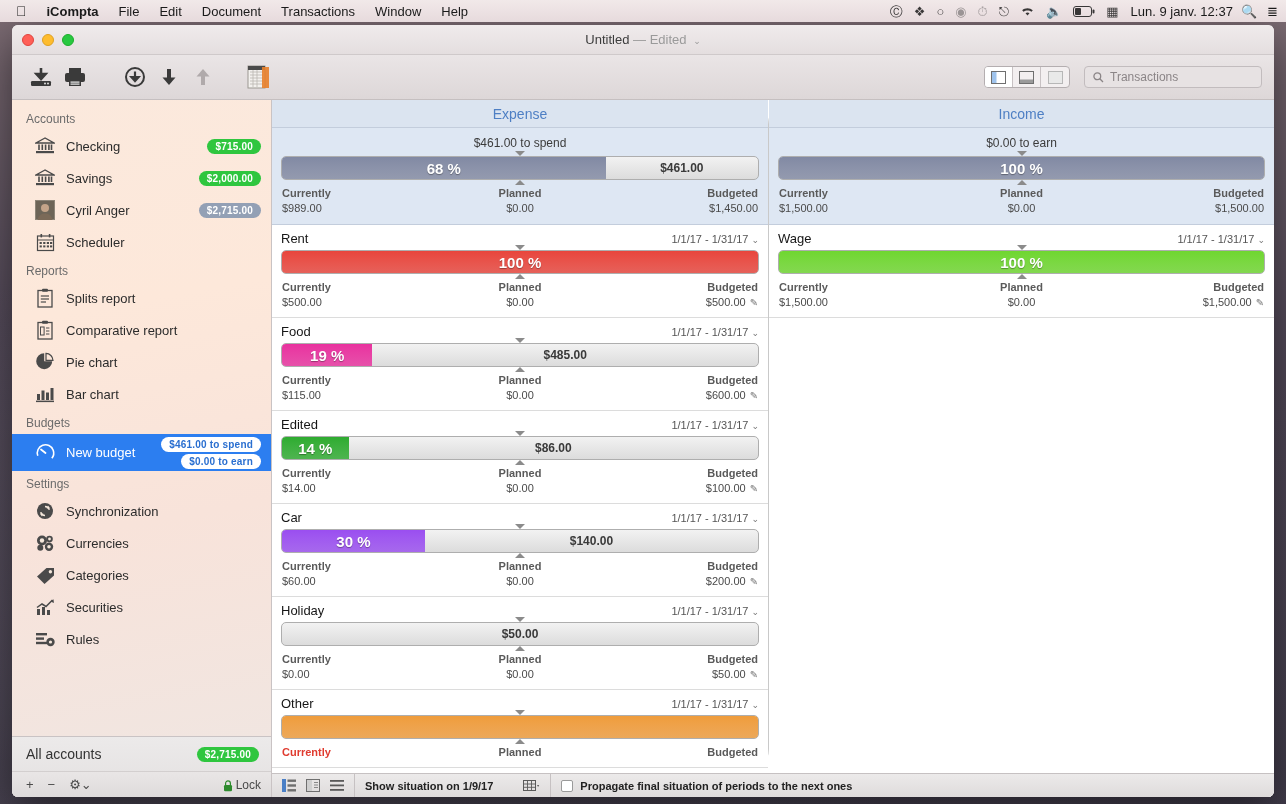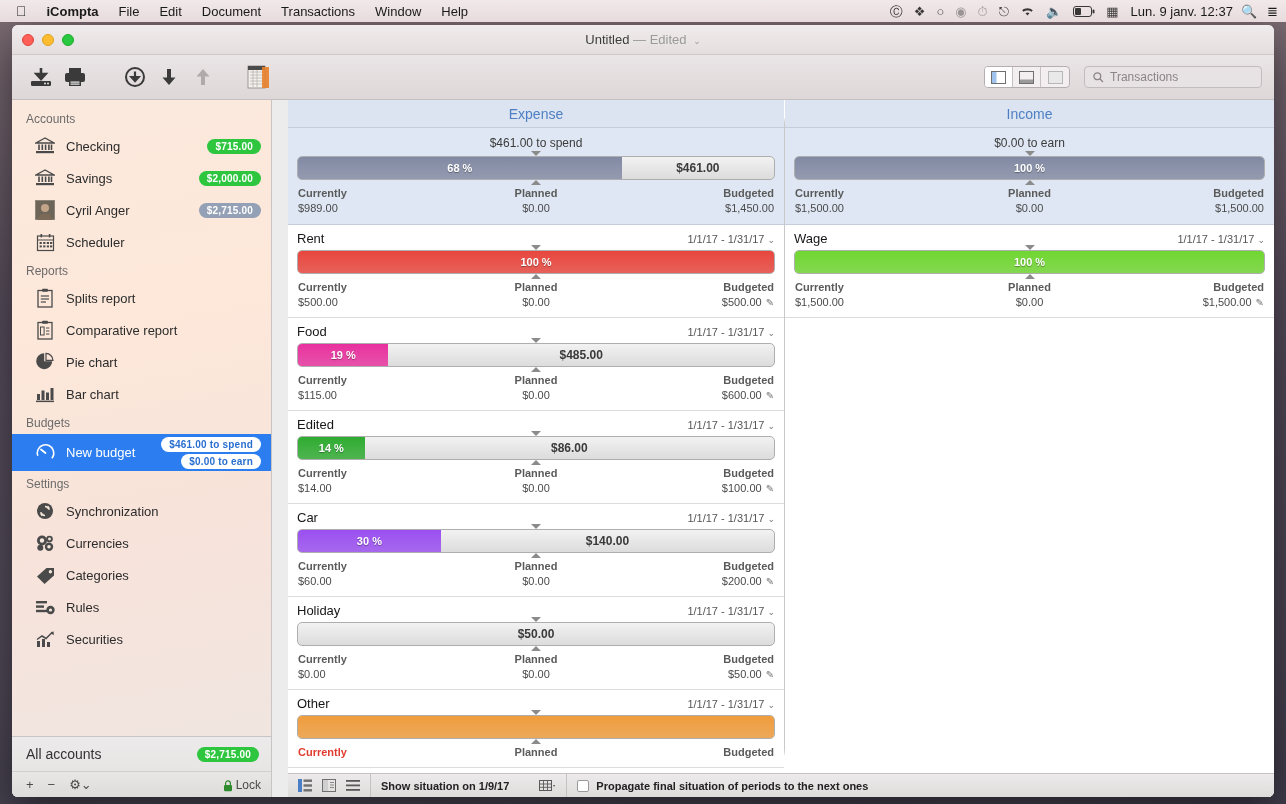--- a/index.html
+++ b/index.html
@@ -92,21 +92,21 @@
   }
   .seg div:last-child { border-right: none; }
   .seg div.active { background: #ffffff; }
   .searchbox {
     width: 178px; height: 22px; border-radius: 4px;
     background: #e7e2e3; border: 1px solid #c2bcbe;
     display: flex; align-items: center; padding: 0 8px; gap: 6px;
     font-size: 12px; color: #8b8587;
   }
 
-  .body-row { flex: 1; display: flex; min-height: 0; gap: 16px; }
+  .body-row { flex: 1; display: flex; min-height: 0; }
 
   
   .sidebar {
     width: 260px; flex: none; position: relative;
     background: linear-gradient(170deg,#fbe9dd 0%,#fde8da 30%,#f8e3da 60%,#efe6e2 100%);
     border-right: 1px solid #c9c3c4;
     display: flex; flex-direction: column;
   }
   .sb-scroll { flex: 1; overflow: hidden; padding-top: 6px; }
   .sb-header {
@@ -175,21 +175,21 @@
   .marker-bot { bottom: -5px; border-bottom: 5px solid #8b8b8b; }
   .bar {
     height: 24px; border-radius: 5px; border: 1px solid #aeaeae;
     background: linear-gradient(180deg,#f2f2f2,#dcdcdc);
     position: relative; overflow: hidden;
     display: flex; align-items: center;
   }
   .bar .fill {
     position: absolute; left: 0; top: 0; bottom: 0;
     display: flex; align-items: center; justify-content: center;
-    font-size: 11px; font-weight: bold; color: #fff;
+    font-size: 15px; font-weight: bold; color: #fff;
     text-shadow: 0 1px 1px rgba(0,0,0,.35);
   }
   .bar .remain-label {
     position: absolute; left: 0; right: 0; text-align: center;
     font-size: 12px; font-weight: bold; color: #3a3a3a;
   }
 
   .stats { display: flex; padding: 4px 1px 0 1px; }
   .stat { flex: 1; font-size: 11px; }
   .stat.c { text-align: left; }
@@ -541,45 +541,45 @@
           <span class="ic">
             <svg width="21" height="19" viewBox="0 0 21 19">
                 <path d="M11.5 2H19v7.5L9.5 18 2 10.5z" fill="#4a4a4a"></path>
                 <circle cx="15.4" cy="5.8" r="1.7" fill="#f5e8dc"></circle>
               </svg>
           </span>
           <span class="lbl">Categories</span>
         </div>
         <div class="sb-item">
           <span class="ic">
-            <svg width="21" height="18" viewBox="0 0 21 18">
-                <g fill="#4a4a4a">
-                  <rect x="1" y="3" width="11" height="2.4"></rect>
-                  <rect x="1" y="7.4" width="8" height="2.4"></rect>
-                  <rect x="1" y="11.8" width="11" height="2.4"></rect>
-                </g>
-                <circle cx="15.5" cy="12" r="4.2" fill="#4a4a4a"></circle>
-                <circle cx="15.5" cy="12" r="1.6" fill="#f5e8dc"></circle>
-              </svg>
-          </span>
-          <span class="lbl">Rules</span>
-        </div>
-        <div class="sb-item">
-          <span class="ic">
             <svg width="20" height="19" viewBox="0 0 20 19">
                 <path d="M2 9.5L7 6l4 2.5L17.5 2" stroke="#4a4a4a" stroke-width="1.5" fill="none"></path>
                 <path d="M18.5 1.3l.4 3.6-3.3-1.3z" fill="#4a4a4a"></path>
                 <g fill="#4a4a4a">
                   <rect x="2" y="11" width="3" height="6"></rect>
                   <rect x="7" y="9" width="3" height="8"></rect>
                   <rect x="12" y="12" width="3" height="5"></rect>
                 </g>
               </svg>
           </span>
           <span class="lbl">Securities</span>
+        </div>
+        <div class="sb-item">
+          <span class="ic">
+            <svg width="21" height="18" viewBox="0 0 21 18">
+                <g fill="#4a4a4a">
+                  <rect x="1" y="3" width="11" height="2.4"></rect>
+                  <rect x="1" y="7.4" width="8" height="2.4"></rect>
+                  <rect x="1" y="11.8" width="11" height="2.4"></rect>
+                </g>
+                <circle cx="15.5" cy="12" r="4.2" fill="#4a4a4a"></circle>
+                <circle cx="15.5" cy="12" r="1.6" fill="#f5e8dc"></circle>
+              </svg>
+          </span>
+          <span class="lbl">Rules</span>
         </div>
       </div>
 
       <div class="sb-footer">
         <div class="sb-allacc">
           <span class="lbl">All accounts</span>
           <span class="badge green">$2,715.00</span>
         </div>
         <div class="sb-tools">
           <span>+</span>

